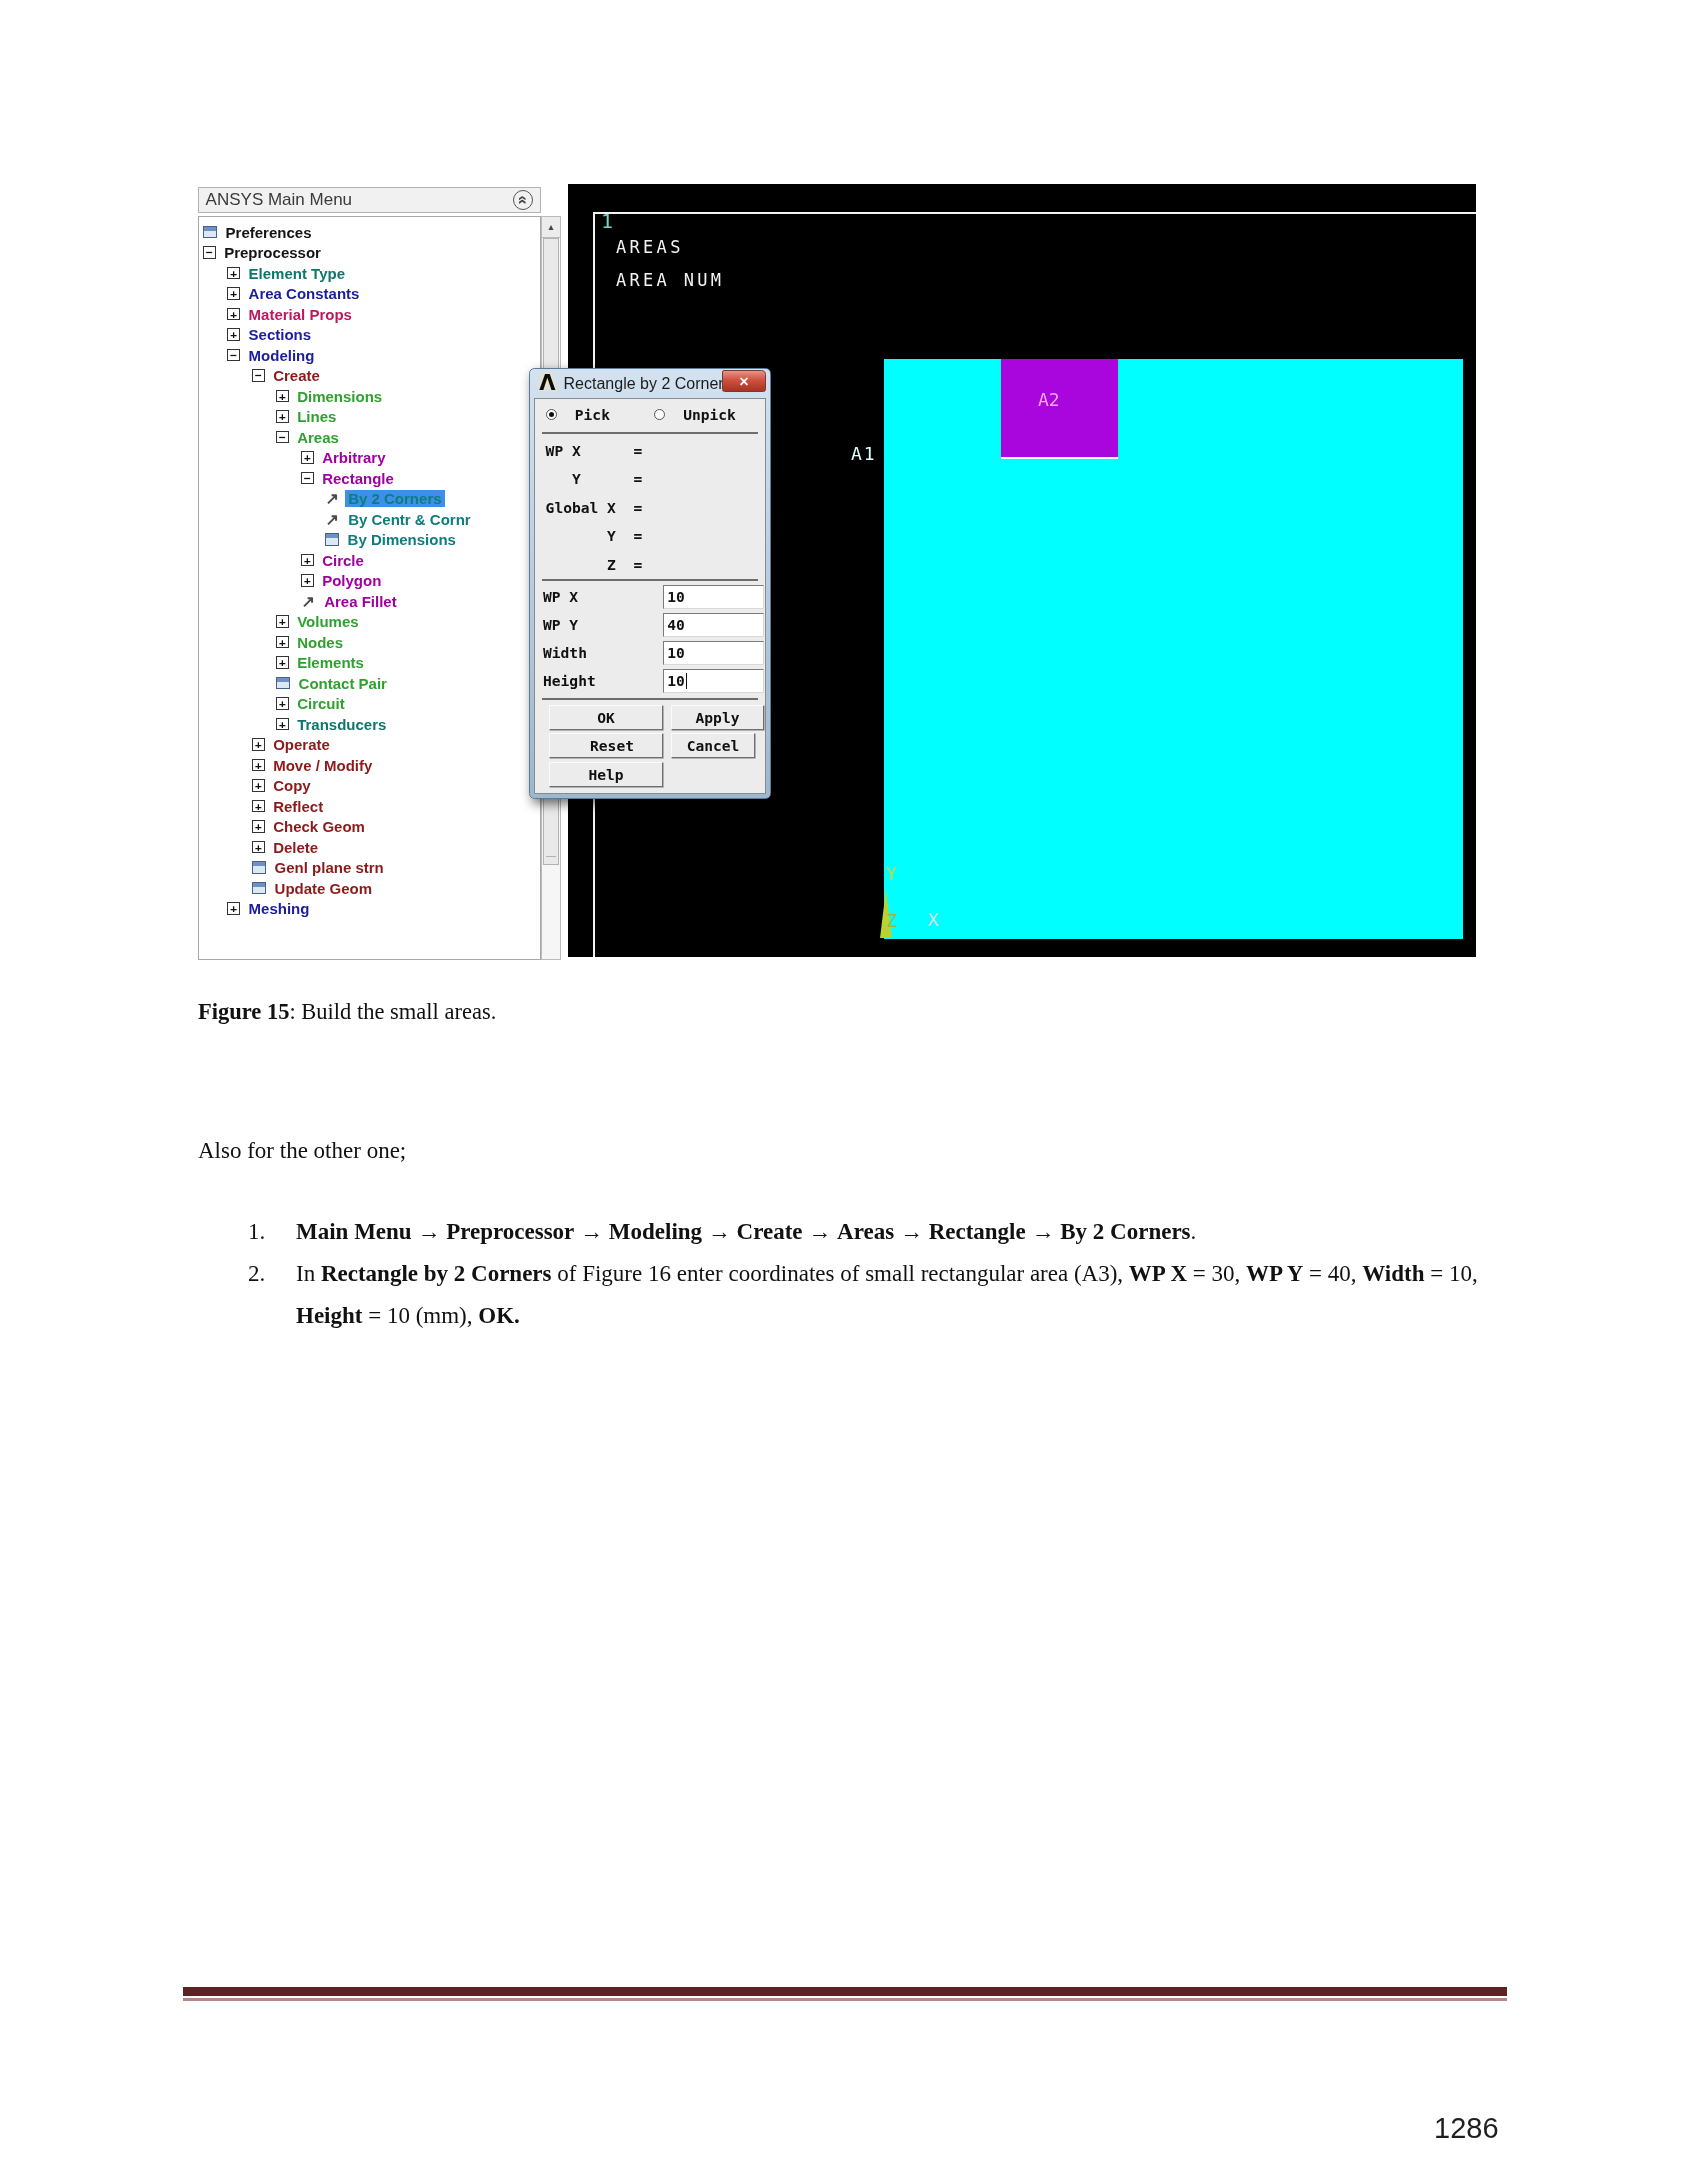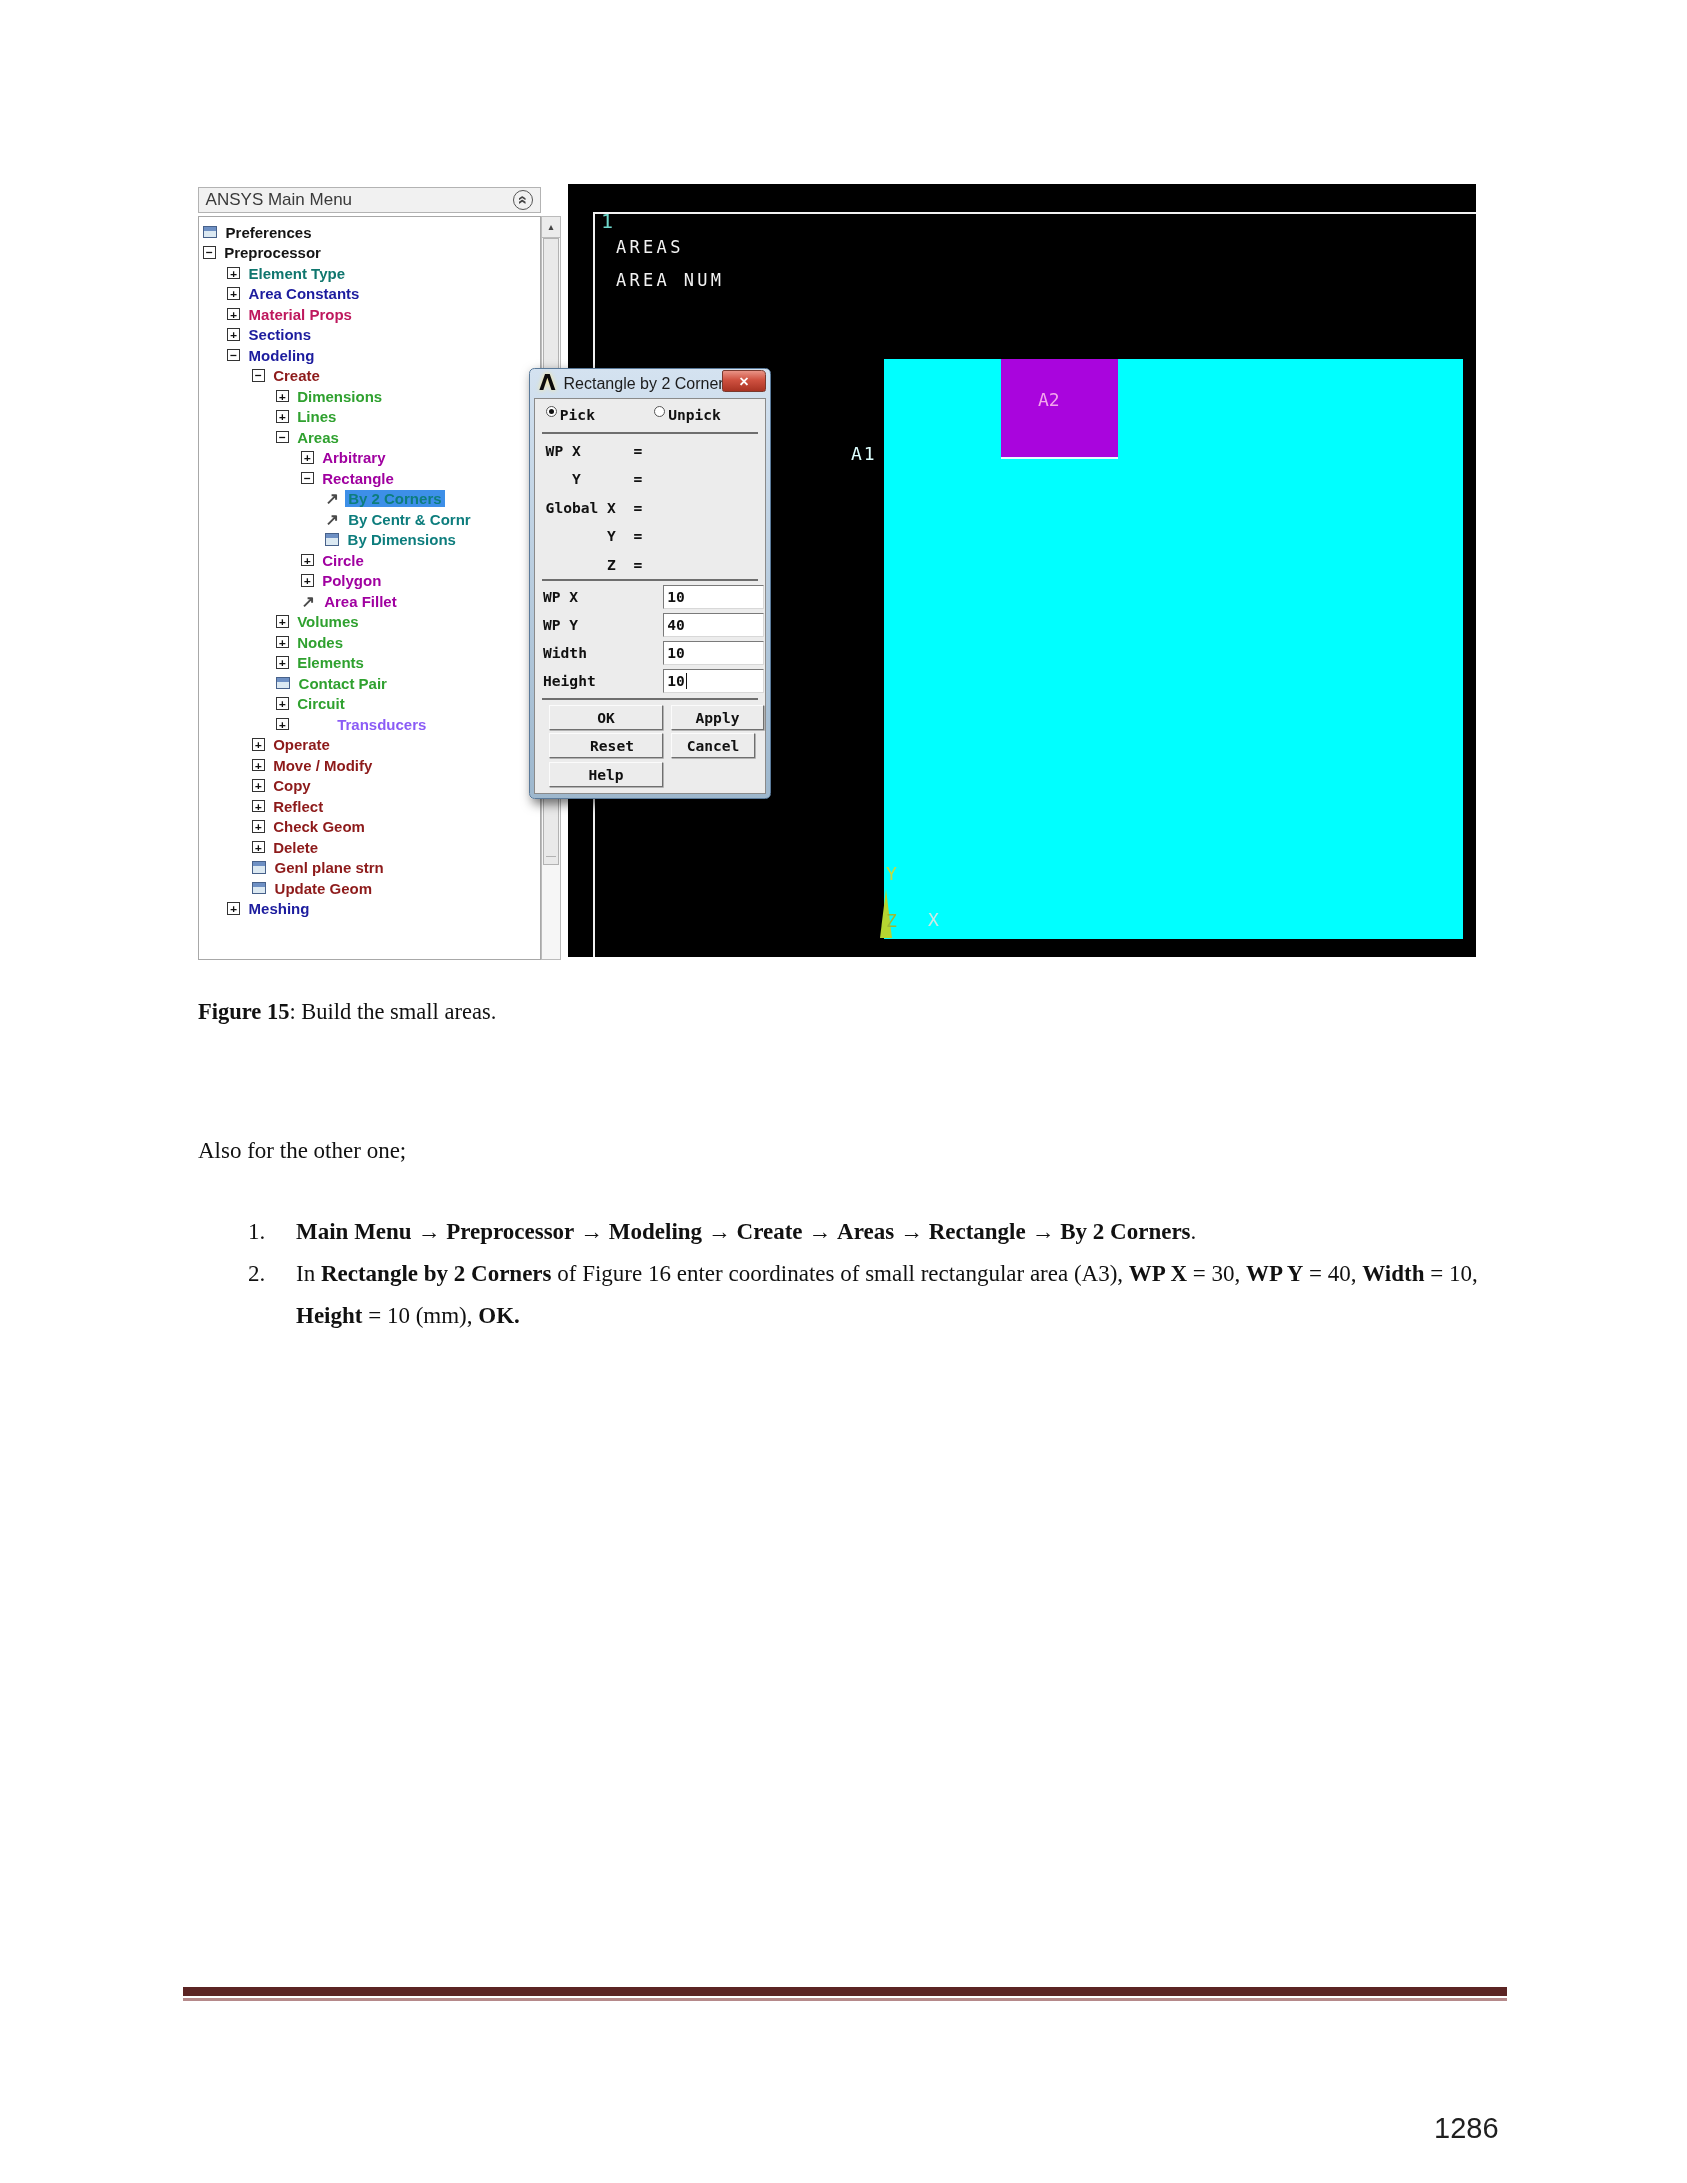--- a/index.html
+++ b/index.html
@@ -75,21 +75,21 @@
   .dlg-logo{font-family:"DejaVu Sans",sans-serif;font-weight:bold;font-size:21px;
     color:#0c0c0c;line-height:1;text-shadow:0 0 5.3px #ffe98a;}
   .dlg-title{font-family:"Liberation Sans",sans-serif;font-size:16px;color:#1c1c1c;}
   .dlg-close{position:absolute;top:1.3px;right:4px;width:42px;height:20px;
     background:linear-gradient(#e99486,#cf5140 45%,#a93323);border:0.7px solid #7a392e;
     border-radius:2px 4.6px 2.6px 2.6px;display:flex;align-items:center;justify-content:center;
     color:#fff;font-family:"Liberation Sans",sans-serif;font-size:12.6px;font-weight:bold;}
   .dlg-body{position:absolute;left:4px;top:29px;right:4px;bottom:4px;background:#ececec;
     border:0.7px solid #8a8a8a;font-family:"DejaVu Sans Mono",monospace;font-weight:bold;
     font-size:14.6px;color:#111;}
-  .radio-opt{position:absolute;top:6.6px;display:flex;gap:3px;}
+  .radio-opt{position:absolute;top:6.6px;display:flex;align-items:center;gap:18px;}
   .radio-pick{left:10.6px;} .radio-unpick{left:119px;}
   .radio-circle{width:11.2px;height:11.2px;border-radius:50%;border:1.3px solid #555;
     background:#fff;position:relative;box-sizing:border-box;}
   .radio-circle.checked::after{content:'';position:absolute;inset:2px;background:#111;
     border-radius:50%;}
   .dlg-hr{position:absolute;left:6.6px;right:6.6px;border-top:2px solid #6e6e6e;}
   .hr1{top:33px;} .hr2{top:180px;} .hr3{top:299px;}
   .coord-rows{position:absolute;left:10.6px;top:38px;white-space:pre;line-height:28.4px;}
   .field-rows{position:absolute;left:0;top:185px;right:0;}
   .frow{height:28px;position:relative;}
@@ -226,21 +226,21 @@
         <div class="titem" style="padding-left: 77px;">
           <span class="ic ic-dialog"></span>
           <span class="tlabel" style="color: rgb(47, 161, 47);">Contact Pair</span>
         </div>
         <div class="titem" style="padding-left: 77px;">
           <span class="ic ic-plus">+</span>
           <span class="tlabel" style="color: rgb(47, 161, 47);">Circuit</span>
         </div>
         <div class="titem" style="padding-left: 77px;">
           <span class="ic ic-plus">+</span>
-          <span class="tlabel" style="color: #8b5cf6; margin-left: 40px;">Transducers</span>
+          <span class="tlabel" style="color: #0f766e;">Transducers</span>
         </div>
         <div class="titem" style="padding-left: 53px;">
           <span class="ic ic-plus">+</span>
           <span class="tlabel" style="color: rgb(141, 26, 26);">Operate</span>
         </div>
         <div class="titem" style="padding-left: 53px;">
           <span class="ic ic-plus">+</span>
           <span class="tlabel" style="color: rgb(141, 26, 26);">Move / Modify</span>
         </div>
         <div class="titem" style="padding-left: 53px;">

